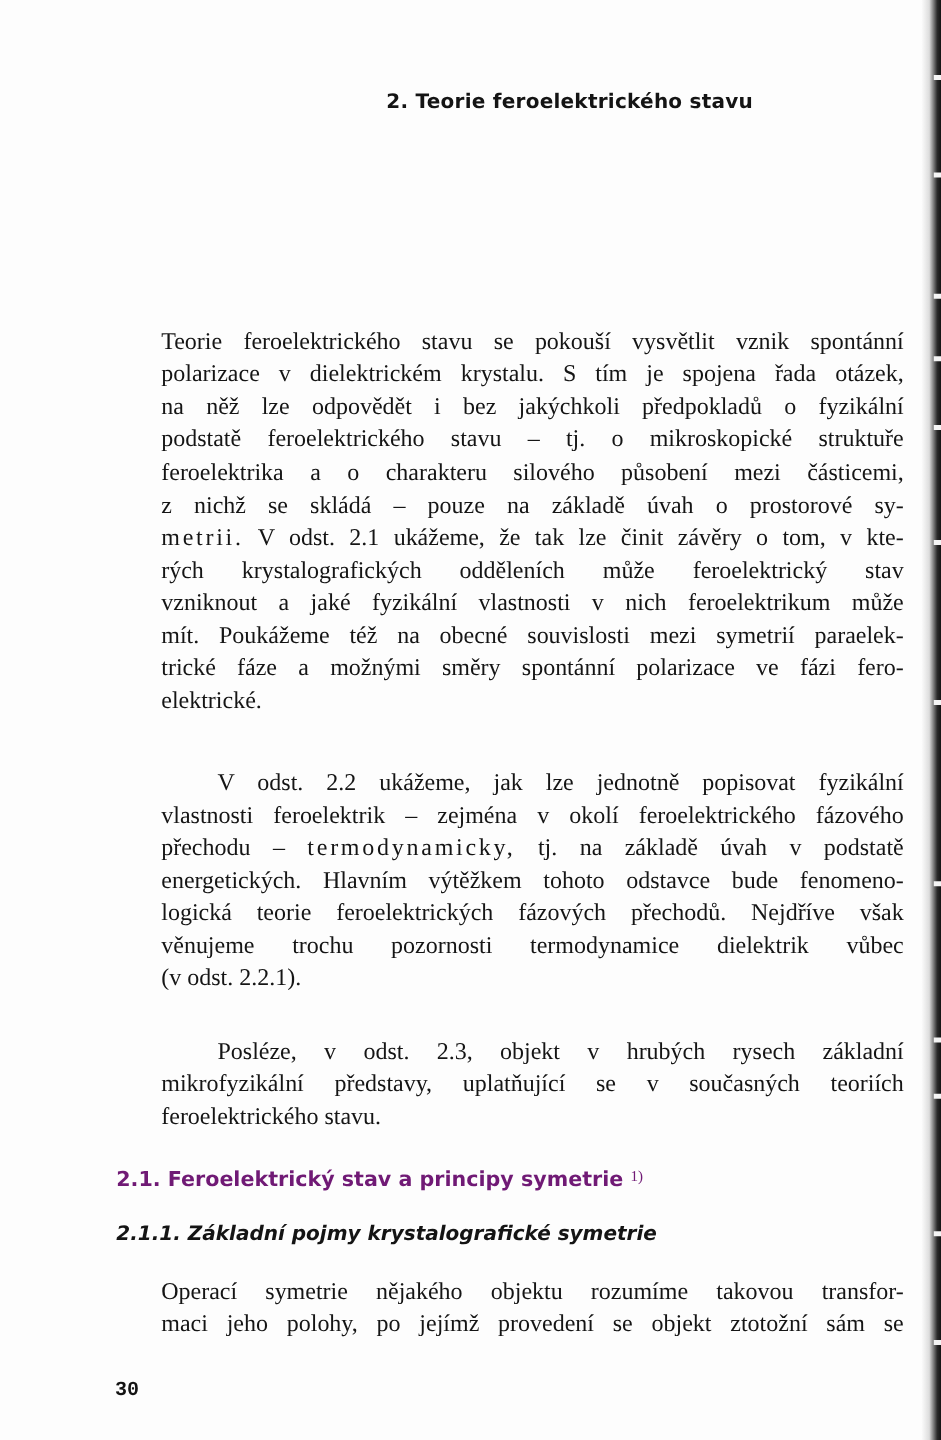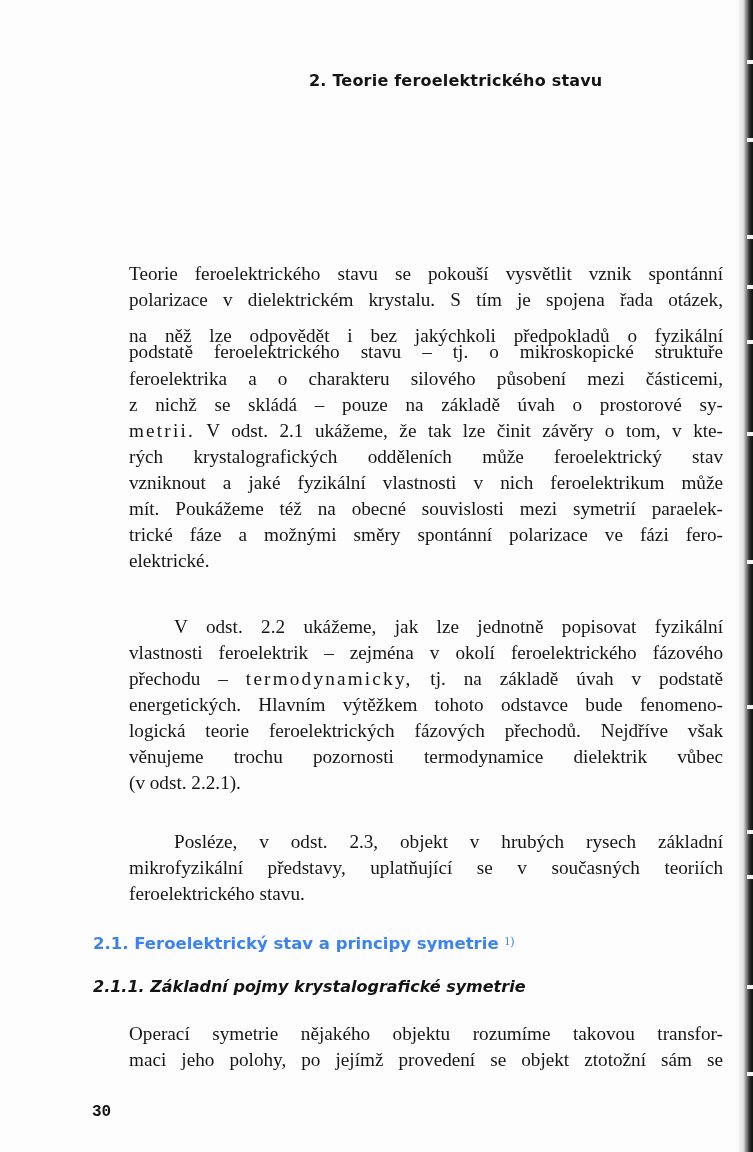--- a/index.html
+++ b/index.html
@@ -53,21 +53,21 @@
     }
     .spaced {
       letter-spacing: 2.2px;
     }
     .section-heading {
       position: absolute;
       left: 93px;
       font-family: "DejaVu Sans", sans-serif;
       font-weight: bold;
       font-size: 16.5px;
-      color: #3b82f6;
+      color: #701a75;
       white-space: nowrap;
     }
     .section-heading sup {
       font-family: "Liberation Serif", serif;
       font-weight: normal;
       font-size: 12px;
       vertical-align: 4px;
     }
     .subsection-heading {
       position: absolute;
@@ -108,21 +108,21 @@
 </head>
 <body>
 
 <div class="page">
 
   <div class="chapter-title">2. Teorie feroelektrického stavu</div>
 
   <div>
     <div class="line" style="top:262px">Teorie feroelektrického stavu se pokouší vysvětlit vznik spontánní</div>
     <div class="line" style="top:288px">polarizace v dielektrickém krystalu. S tím je spojena řada otázek,</div>
-    <div class="line" style="top:324px">na něž lze odpovědět i bez jakýchkoli předpokladů o fyzikální</div>
+    <div class="line" style="top:314px">na něž lze odpovědět i bez jakýchkoli předpokladů o fyzikální</div>
     <div class="line" style="top:340px">podstatě feroelektrického stavu – tj. o mikroskopické struktuře</div>
     <div class="line" style="top:367px">feroelektrika a o charakteru silového působení mezi částicemi,</div>
     <div class="line" style="top:393px">z nichž se skládá – pouze na základě úvah o prostorové sy-</div>
     <div class="line" style="top:419px"><span class="spaced">metrii.</span> V odst. 2.1 ukážeme, že tak lze činit závěry o tom, v kte-</div>
     <div class="line" style="top:445px">rých krystalografických odděleních může feroelektrický stav</div>
     <div class="line" style="top:471px">vzniknout a jaké fyzikální vlastnosti v nich feroelektrikum může</div>
     <div class="line" style="top:497px">mít. Poukážeme též na obecné souvislosti mezi symetrií paraelek-</div>
     <div class="line" style="top:523px">trické fáze a možnými směry spontánní polarizace ve fázi fero-</div>
     <div class="line last" style="top:549px">elektrické.</div>
   </div>

